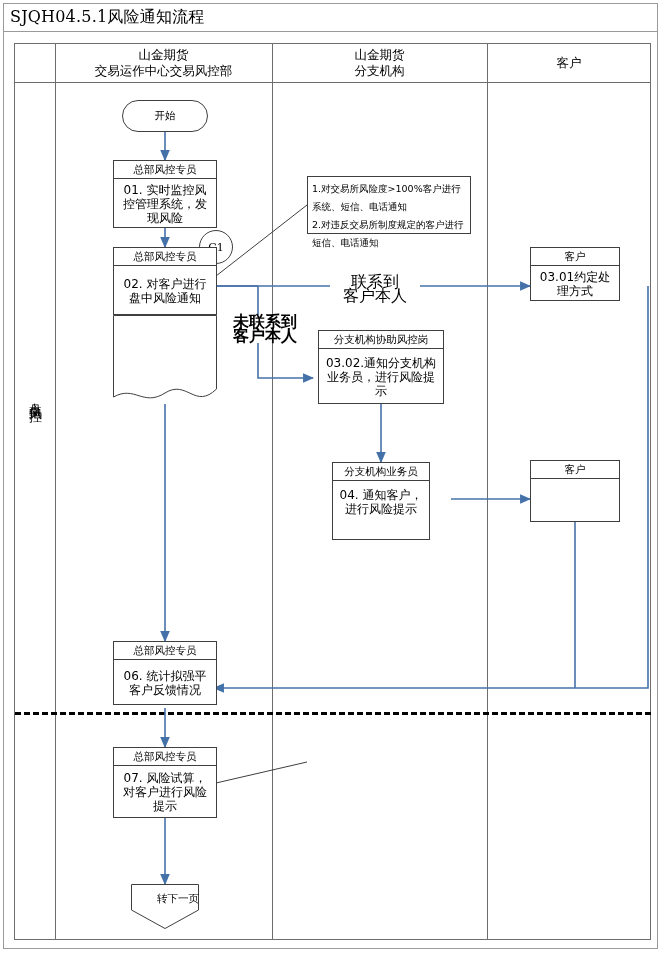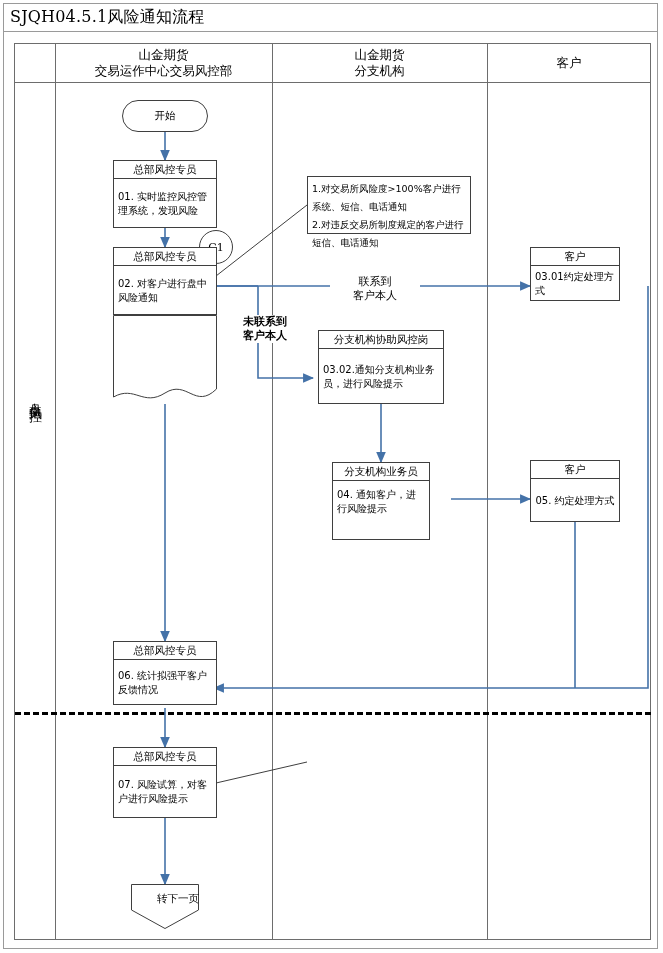--- a/index.html
+++ b/index.html
@@ -35,39 +35,39 @@
   .phase-divider{position:absolute;left:15px;top:712px;width:636px;height:0;
                  border-top:3px dashed #000;}
 
   
   .node{position:absolute;box-sizing:border-box;background:#fff;
         border:1px solid #3f3f3f;font-size:10.5px;color:#000;}
   .node .hdr{box-sizing:border-box;border-bottom:1px solid #3f3f3f;
              height:18px;display:flex;align-items:center;justify-content:center;
              font-size:10.5px;}
   .node .bdy{box-sizing:border-box;display:flex;align-items:center;
-             justify-content:center;text-align:left;padding:2px 4px;
-             line-height:14px;font-size:10px;}
+             justify-content:center;text-align:center;padding:2px 4px;
+             line-height:14px;font-size:12px;}
 
   .terminator{position:absolute;box-sizing:border-box;background:#fff;
               border:1px solid #3f3f3f;border-radius:18px;
               display:flex;align-items:center;justify-content:center;
               font-size:10.5px;color:#000;}
 
   .circle-c1{position:absolute;box-sizing:border-box;width:34px;height:34px;
              border:1px solid #3f3f3f;border-radius:50%;background:#fff;
              display:flex;align-items:center;justify-content:center;
              font-size:11px;font-family:"DejaVu Serif","Liberation Serif",serif;}
 
   
   .note{position:absolute;box-sizing:border-box;background:#fff;
         border:1px solid #3f3f3f;font-size:9.5px;line-height:18px;
         padding:3px 3px 3px 4px;color:#000;white-space:pre-line;}
 
-  .edge-label{position:absolute;font-size:11px;line-height:14px;text-align:center;
+  .edge-label{position:absolute;font-size:16px;line-height:14px;text-align:center;
               color:#000;background:#fff;}
 
   svg.wires{position:absolute;left:0;top:0;width:663px;height:953px;overflow:visible;}
 </style>
 </head>
 <body>
 
 <div id="page">
 
   <div class="outer-frame"></div>
@@ -182,21 +182,20 @@
     <div class="bdy" style="height:55px;">03.02.通知分支机构业务员，进行风险提示</div>
   </div>
 
   <div class="node" style="left:332px;top:462px;width:98px;height:78px;">
     <div class="hdr">分支机构业务员</div>
     <div class="bdy" style="height:41px;">04. 通知客户，进行风险提示</div>
   </div>
 
   <div class="node" style="left:530px;top:460px;width:90px;height:62px;">
     <div class="hdr">客户</div>
-    <div class="bdy" style="height:43px;">05. 约定处理方式</div>
   </div>
 
   <div class="node" style="left:113px;top:641px;width:104px;height:64px;">
     <div class="hdr">总部风控专员</div>
     <div class="bdy" style="height:45px;">06. 统计拟强平客户反馈情况</div>
   </div>
 
   <div class="node" style="left:113px;top:747px;width:104px;height:71px;">
     <div class="hdr">总部风控专员</div>
     <div class="bdy" style="height:52px;">07. 风险试算，对客户进行风险提示</div>

